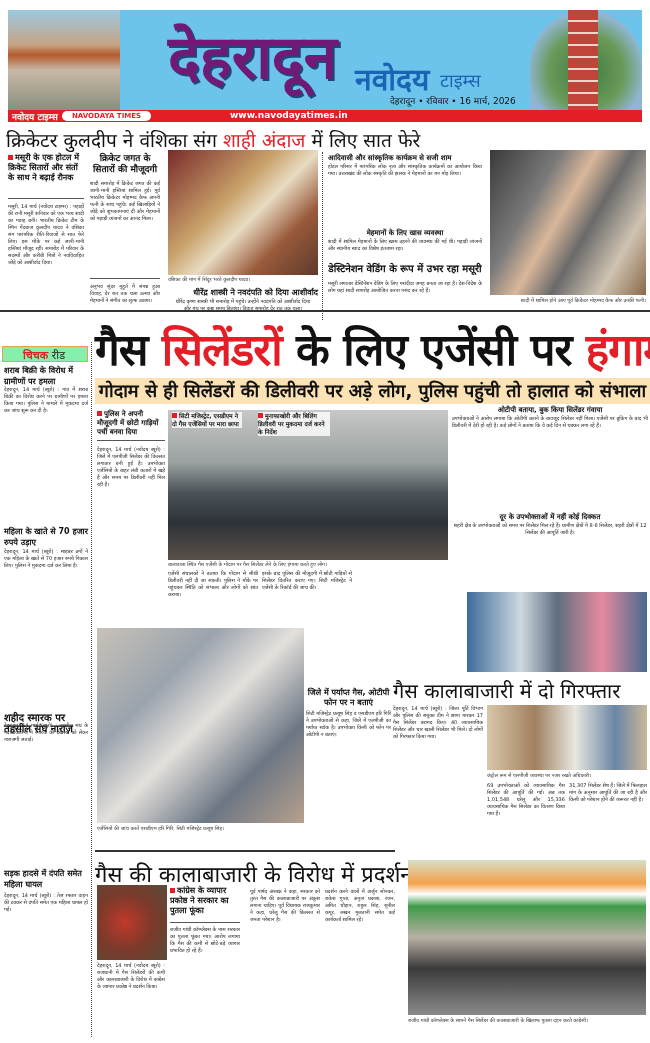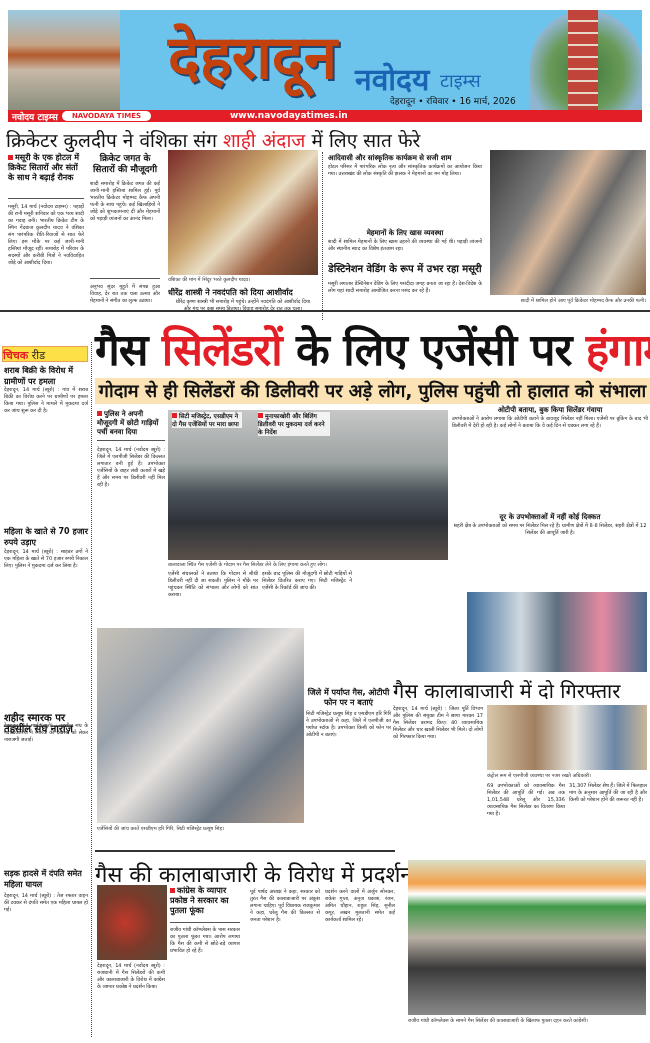--- a/index.html
+++ b/index.html
@@ -2,41 +2,41 @@
 <html><head>
 <meta charset="utf-8">
 <style>
 *{box-sizing:border-box;margin:0;padding:0}
 body{width:650px;height:1043px;background:#fff;font-family:"DejaVu Sans",sans-serif;color:#111;position:relative;overflow:hidden}
 .abs{position:absolute}
 .masthead{left:8px;top:10px;width:634px;height:112px;background:#6cc4ec}
 .mast-left{left:8px;top:10px;width:112px;height:100px;background:linear-gradient(#9cc9e0 0%,#c6a384 35%,#b35a2c 45%,#c8b8a6 60%,#8a8f7e 100%)}
 .mast-right{left:530px;top:10px;width:112px;height:112px;border-radius:50% 50% 0 0;background:radial-gradient(circle at 50% 55%,#3f7a3b 0%,#6a9a5a 45%,#8fb6d0 70%)}
 .tower{left:568px;top:10px;width:30px;height:105px;background:repeating-linear-gradient(#c1443a 0 10px,#e8d7c8 10px 12px)}
-.title-big{left:168px;top:14px;font-family:Liberation Sans, sans-serif;font-weight:bold;font-size:60px;color:#c2410c;text-shadow:2px 2px 0 #1b4a7a}
+.title-big{left:168px;top:14px;font-family:Liberation Sans, sans-serif;font-weight:bold;font-size:60px;color:#701a75;text-shadow:2px 2px 0 #1b4a7a}
 .title-blue{left:355px;top:58px;font-weight:bold;font-size:30px;color:#1b63b3}
 .title-small{left:440px;top:68px;font-size:18px;color:#1b63b3}
 .dateline{left:390px;top:94px;font-size:9px;color:#111}
 .redbar{left:8px;top:110px;width:634px;height:12px;background:#e41e26}
 .rb-brand{left:12px;top:110px;font-size:9px;color:#fff;font-weight:bold}
 .rb-pill{left:62px;top:111px;background:#fff;border-radius:6px;padding:0 10px;font-size:7px;color:#e41e26;font-weight:bold;height:10px;line-height:10px}
 .rb-url{left:230px;top:110px;font-size:9px;color:#fff;font-weight:bold}
 .h1{left:6px;top:127px;font-size:19px;color:#111;white-space:nowrap}
 .h1 .red{color:#e41e26}
 .col{font-size:5px;line-height:7px;color:#222;overflow:hidden;text-align:justify}
 .sub{font-weight:bold;font-size:9px;line-height:11px;color:#111}
 .bullet::before{content:"";display:inline-block;width:5px;height:5px;background:#e41e26;margin-right:2px}
 .photo{background:#8a7a6a}
 .cap{font-size:5px;color:#333}
 .rule{height:1px;background:#555}
 .vrule{width:1px;border-left:1px dotted #444}
 .bighead{left:95px;top:318px;font-size:44px;font-weight:bold;white-space:nowrap;letter-spacing:-1px}
 .bighead .red{color:#e41e26}
 .deck{left:95px;top:378px;width:555px;height:26px;background:#fbe3b5;font-size:18px;font-weight:bold;text-align:center;line-height:26px}
-.chivak{left:2px;top:346px;width:86px;height:16px;background:#fde047;border:1px solid #e6a050;font-size:11px;color:#e41e26;padding-left:0}
+.chivak{left:2px;top:346px;width:86px;height:16px;background:#86efac;border:1px solid #e6a050;font-size:11px;color:#e41e26;padding-left:20px}
 .chivak span{color:#222}
 .midhead{font-weight:normal;white-space:nowrap}
 </style>
 </head>
 <body>
 
 <div class="abs masthead"></div>
 <div class="abs mast-left"></div>
 <div class="abs mast-right"></div>
 <div class="abs tower"></div>
@@ -55,21 +55,21 @@
 <div class="abs rule" style="left:8px;top:198px;width:76px"></div>
 <div class="abs col" style="left:8px;top:203px;width:76px;height:140px">मसूरी, 14 मार्च (नवोदय टाइम्स) : पहाड़ों की रानी मसूरी शनिवार को एक भव्य शादी का गवाह बनी। भारतीय क्रिकेट टीम के स्पिन गेंदबाज कुलदीप यादव ने वंशिका संग पारंपरिक रीति-रिवाजों से सात फेरे लिए। इस मौके पर कई जानी-मानी हस्तियां मौजूद रहीं। समारोह में परिवार के सदस्यों और करीबी मित्रों ने नवविवाहित जोड़े को आशीर्वाद दिया।</div>
 
 <div class="abs sub" style="left:90px;top:153px;width:70px;text-align:center">क्रिकेट जगत के सितारों की मौजूदगी</div>
 <div class="abs col" style="left:90px;top:180px;width:70px;height:90px">शादी समारोह में क्रिकेट जगत की कई जानी-मानी हस्तियां शामिल हुईं। पूर्व भारतीय क्रिकेटर मोहम्मद कैफ अपनी पत्नी के साथ पहुंचे। कई खिलाड़ियों ने जोड़े को शुभकामनाएं दीं और मेहमानों को पहाड़ी व्यंजनों का आनंद मिला।</div>
 <div class="abs rule" style="left:90px;top:278px;width:70px"></div>
 <div class="abs col" style="left:90px;top:283px;width:70px;height:40px">अनुभव सुंदर मुहूर्त में संपन्न हुआ विवाह, देर रात तक चला उत्सव और मेहमानों ने संगीत का लुत्फ उठाया।</div>
 
 <div class="abs photo" style="left:168px;top:150px;width:150px;height:125px;background:linear-gradient(135deg,#7a2b2a 0%,#c9a26b 40%,#e8dcc2 55%,#9a5a3c 75%,#5c3a2a 100%)"></div>
 <div class="abs cap" style="left:168px;top:276px;width:150px">वंशिका की मांग में सिंदूर भरते कुलदीप यादव।</div>
-<div class="abs sub" style="left:168px;top:287px;width:150px;font-size:8px;text-align:left">धीरेंद्र शास्त्री ने नवदंपति को दिया आशीर्वाद</div>
+<div class="abs sub" style="left:168px;top:287px;width:150px;font-size:8px;text-align:right">धीरेंद्र शास्त्री ने नवदंपति को दिया आशीर्वाद</div>
 <div class="abs col" style="left:172px;top:298px;width:142px;height:22px;text-align:center">धीरेंद्र कृष्ण शास्त्री भी समारोह में पहुंचे। उन्होंने नवदंपति को आशीर्वाद दिया और मंच पर कुछ समय बिताया। विवाह समारोह देर रात तक चला।</div>
 
 <div class="abs vrule" style="left:322px;top:152px;height:168px"></div>
 <div class="abs sub" style="left:328px;top:153px;width:154px;font-size:7px">आदिवासी और सांस्कृतिक कार्यक्रम से सजी शाम</div>
 <div class="abs col" style="left:328px;top:163px;width:154px;height:45px">होटल परिसर में पारंपरिक लोक नृत्य और सांस्कृतिक कार्यक्रमों का आयोजन किया गया। उत्तराखंड की लोक संस्कृति की झलक ने मेहमानों का मन मोह लिया।</div>
 <div class="abs sub" style="left:328px;top:228px;width:154px;font-size:7px;text-align:center">मेहमानों के लिए खास व्यवस्था</div>
 <div class="abs col" style="left:328px;top:238px;width:154px;height:28px">शादी में शामिल मेहमानों के लिए खास ठहरने की व्यवस्था की गई थी। पहाड़ी व्यंजनों और स्थानीय स्वाद का विशेष इंतजाम रहा।</div>
 <div class="abs sub" style="left:328px;top:263px;width:154px;font-size:10px;text-align:center">डेस्टिनेशन वेडिंग के रूप में उभर रहा मसूरी</div>
 <div class="abs col" style="left:328px;top:280px;width:154px;height:36px">मसूरी लगातार डेस्टिनेशन वेडिंग के लिए पसंदीदा जगह बनता जा रहा है। देश-विदेश के लोग यहां शादी समारोह आयोजित करना पसंद कर रहे हैं।</div>
 

